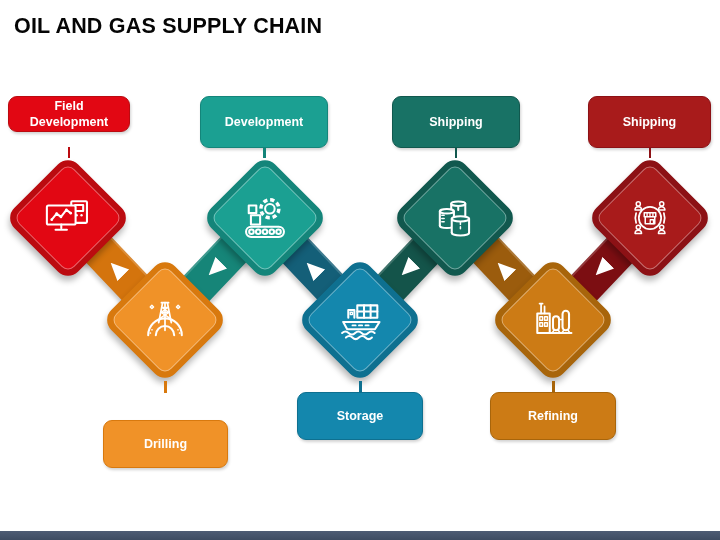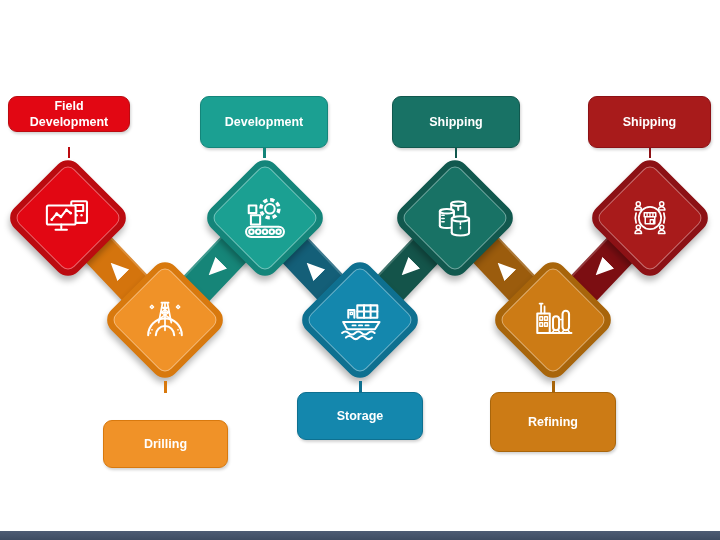--- a/index.html
+++ b/index.html
@@ -44,20 +44,21 @@
   .stem{position:absolute;width:2.5px;background:var(--ring);}
 
   .footer-bar{position:absolute;left:0;right:0;bottom:0;height:9px;
               background:linear-gradient(#4E5C74,#3E4C62);}
 </style>
 </head>
 <body>
 
 <div class="canvas">
 
+  <div class="title">OIL AND GAS SUPPLY CHAIN</div>
 
   <div class="band down b12" style="left:44.5px;top:251px;"></div>
   <div class="band up   b23" style="left:143px;top:251px;"></div>
   <div class="band down b34" style="left:240.5px;top:251px;"></div>
   <div class="band up   b45" style="left:335.5px;top:251px;"></div>
   <div class="band down b56" style="left:432px;top:251px;"></div>
   <div class="band up   b67" style="left:529.5px;top:251px;"></div>
 
   <div class="arrow nw" style="left:107.5px;top:260px;"></div>
   <div class="arrow sw" style="left:206px;top:260px;"></div>
@@ -209,21 +210,21 @@
             <path d="M24.8 33.5 l-1.6 2.5 M29 33.5 l1.6 2.5" stroke-width="1.4"></path>
             <rect x="32.8" y="15.5" width="6" height="18" rx="3"></rect>
             <path d="M33.8 33.5 l-1.6 2.5 M38 33.5 l1.6 2.5" stroke-width="1.4"></path>
             <path d="M29.6 23.5 h3.2" stroke-width="1.4"></path>
             <path d="M21 36 h20"></path>
           </svg>
         </div>
       </div>
     </div>
     <div class="stem" style="left:552px;top:381px;height:12px;"></div>
-    <div class="label-box" style="left:490px;top:392px;width:126px;height:60px;">
+    <div class="label-box" style="left:490px;top:392px;width:126px;height:48px;">
       <span>Refining</span>
     </div>
   </div>
 
   <div class="s-mk">
     <div class="label-box" style="left:588px;top:96px;width:123px;height:52px;">
       <span>Shipping</span>
     </div>
     <div class="stem" style="left:648.5px;top:147px;height:11px;"></div>
     <div class="diamond" style="left:605px;top:173px;">

